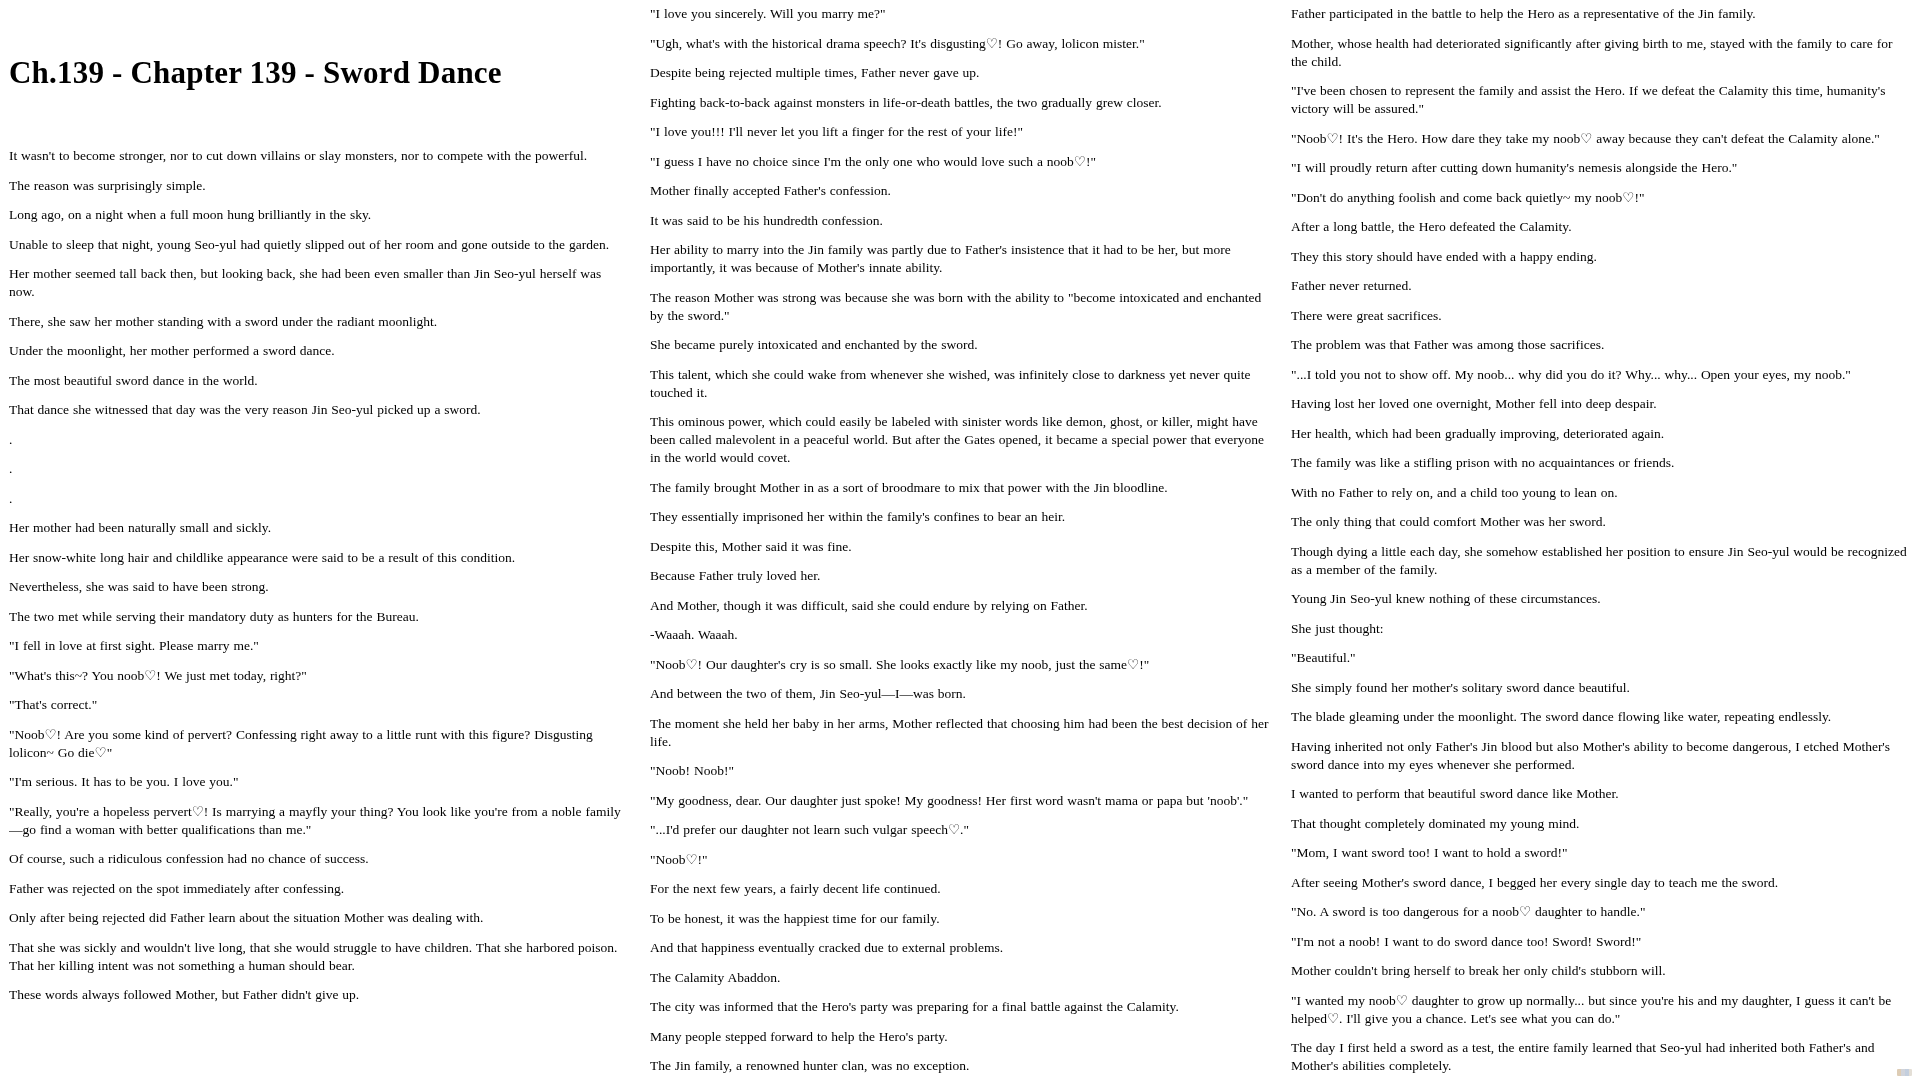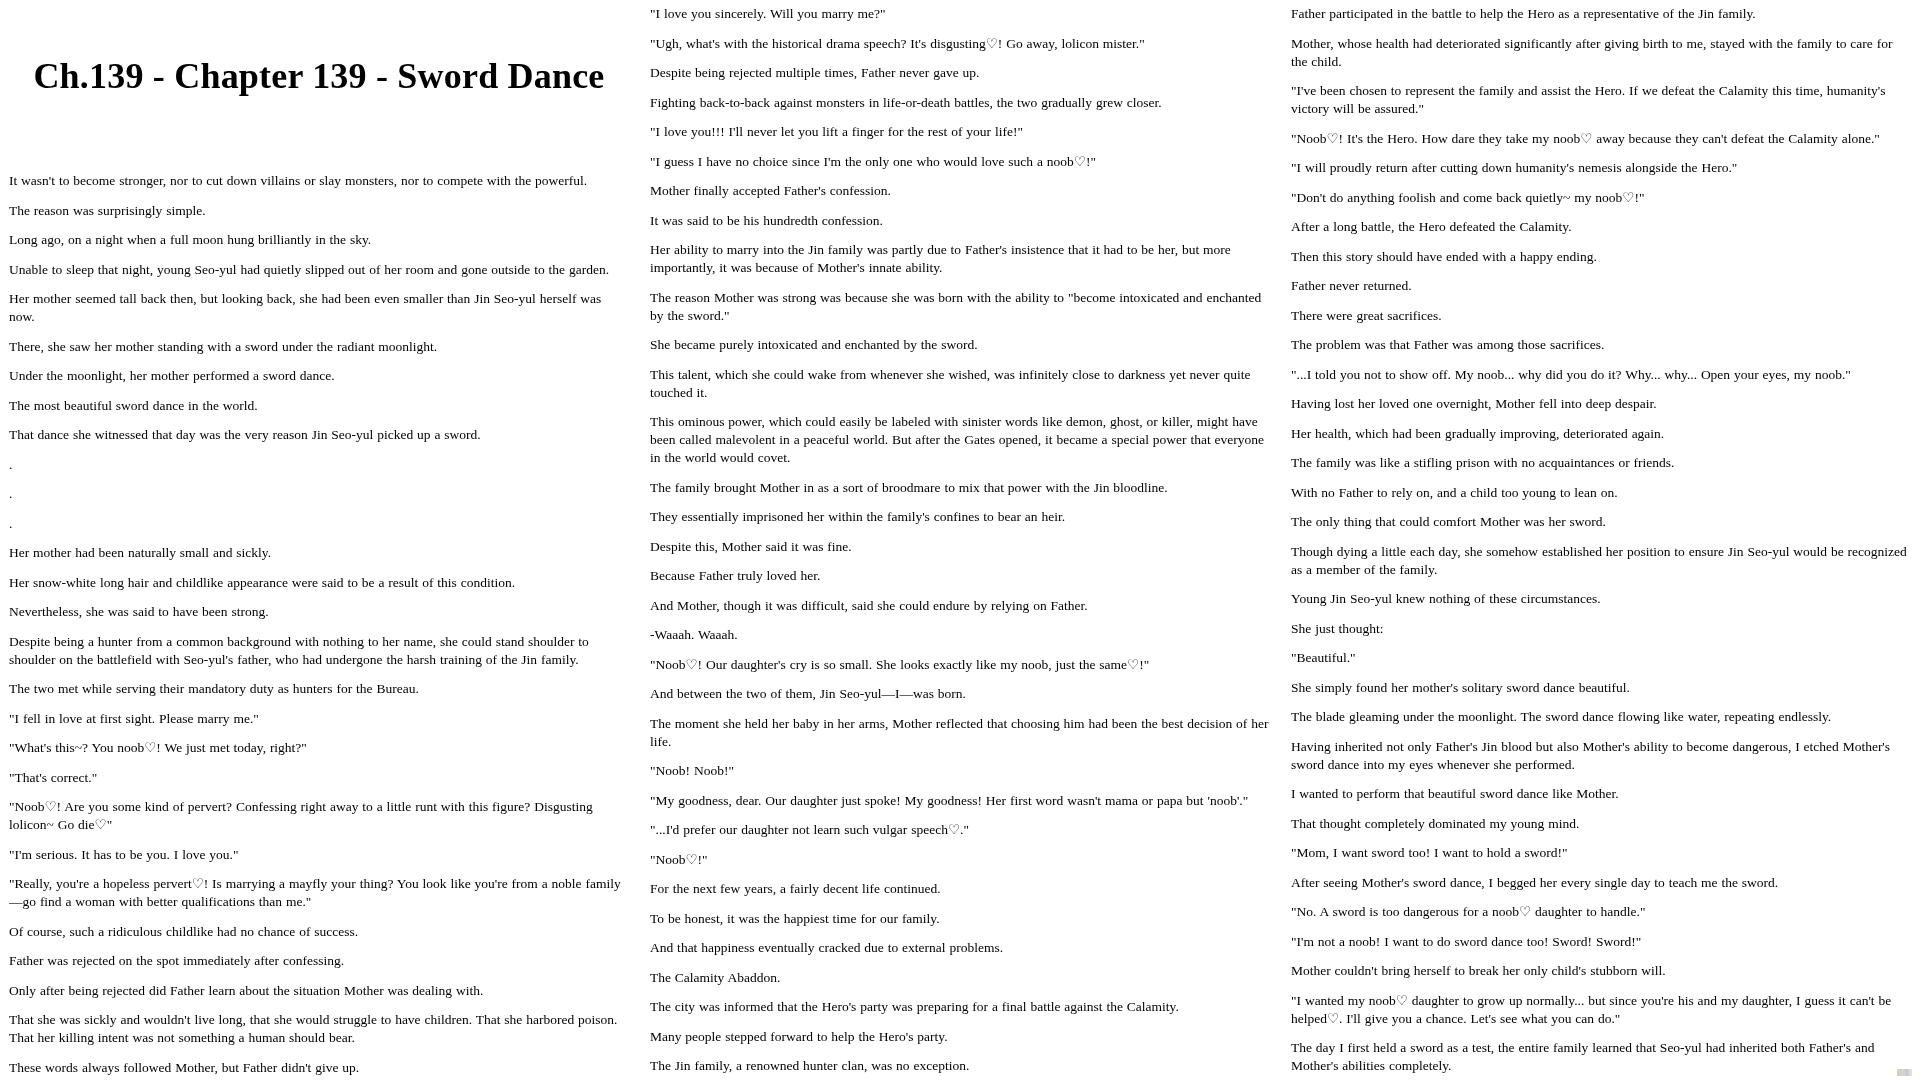--- a/index.html
+++ b/index.html
@@ -22,24 +22,23 @@
     display: flex;
     gap: 21px;
     overflow: hidden;
   }
   .col {
     flex: 1 1 0;
     min-width: 0;
     overflow: hidden;
   }
   h1.chapter-title {
-    font-size: 36px;
+    font-size: 31px;
     font-weight: bold;
-    text-align: center;
-    margin: 50px 0 75px 0;
+    margin: 50px 0 56px 0;
     letter-spacing: 0.2px;
   }
   p.para {
     font-size: 13.5px;
     line-height: 18px;
     margin: 0 0 11.5px 0;
     text-align: left;
     word-spacing: 0.5px;
   }
   .corner-widget {
@@ -67,29 +66,28 @@
       <p class="para">There, she saw her mother standing with a sword under the radiant moonlight.</p>
       <p class="para">Under the moonlight, her mother performed a sword dance.</p>
       <p class="para">The most beautiful sword dance in the world.</p>
       <p class="para">That dance she witnessed that day was the very reason Jin Seo-yul picked up a sword.</p>
       <p class="para">.</p>
       <p class="para">.</p>
       <p class="para">.</p>
       <p class="para">Her mother had been naturally small and sickly.</p>
       <p class="para">Her snow-white long hair and childlike appearance were said to be a result of this condition.</p>
       <p class="para">Nevertheless, she was said to have been strong.</p>
-      <p class="para">Despite being a hunter from a common background with nothing to her name, she could stand shoulder to shoulder on the battlefield with Seo-yul's father, who had undergone the harsh training of the Jin family.</p>
       <p class="para">The two met while serving their mandatory duty as hunters for the Bureau.</p>
       <p class="para">"I fell in love at first sight. Please marry me."</p>
       <p class="para">"What's this~? You noob♡! We just met today, right?"</p>
       <p class="para">"That's correct."</p>
       <p class="para">"Noob♡! Are you some kind of pervert? Confessing right away to a little runt with this figure? Disgusting lolicon~ Go die♡"</p>
       <p class="para">"I'm serious. It has to be you. I love you."</p>
       <p class="para">"Really, you're a hopeless pervert♡! Is marrying a mayfly your thing? You look like you're from a noble family—go find a woman with better qualifications than me."</p>
-      <p class="para">Of course, such a ridiculous childlike had no chance of success.</p>
+      <p class="para">Of course, such a ridiculous confession had no chance of success.</p>
       <p class="para">Father was rejected on the spot immediately after confessing.</p>
       <p class="para">Only after being rejected did Father learn about the situation Mother was dealing with.</p>
       <p class="para">That she was sickly and wouldn't live long, that she would struggle to have children. That she harbored poison. That her killing intent was not something a human should bear.</p>
       <p class="para">These words always followed Mother, but Father didn't give up.</p>
     </div>
   <div class="col">
       <p class="para">"I love you sincerely. Will you marry me?"</p>
       <p class="para">"Ugh, what's with the historical drama speech? It's disgusting♡! Go away, lolicon mister."</p>
       <p class="para">Despite being rejected multiple times, Father never gave up.</p>
       <p class="para">Fighting back-to-back against monsters in life-or-death battles, the two gradually grew closer.</p>
@@ -124,21 +122,21 @@
       <p class="para">The Jin family, a renowned hunter clan, was no exception.</p>
     </div>
   <div class="col">
       <p class="para">Father participated in the battle to help the Hero as a representative of the Jin family.</p>
       <p class="para">Mother, whose health had deteriorated significantly after giving birth to me, stayed with the family to care for the child.</p>
       <p class="para">"I've been chosen to represent the family and assist the Hero. If we defeat the Calamity this time, humanity's victory will be assured."</p>
       <p class="para">"Noob♡! It's the Hero. How dare they take my noob♡ away because they can't defeat the Calamity alone."</p>
       <p class="para">"I will proudly return after cutting down humanity's nemesis alongside the Hero."</p>
       <p class="para">"Don't do anything foolish and come back quietly~ my noob♡!"</p>
       <p class="para">After a long battle, the Hero defeated the Calamity.</p>
-      <p class="para">Then this story should have ended with a happy ending.</p>
+      <p class="para">They this story should have ended with a happy ending.</p>
       <p class="para">Father never returned.</p>
       <p class="para">There were great sacrifices.</p>
       <p class="para">The problem was that Father was among those sacrifices.</p>
       <p class="para">"...I told you not to show off. My noob... why did you do it? Why... why... Open your eyes, my noob."</p>
       <p class="para">Having lost her loved one overnight, Mother fell into deep despair.</p>
       <p class="para">Her health, which had been gradually improving, deteriorated again.</p>
       <p class="para">The family was like a stifling prison with no acquaintances or friends.</p>
       <p class="para">With no Father to rely on, and a child too young to lean on.</p>
       <p class="para">The only thing that could comfort Mother was her sword.</p>
       <p class="para">Though dying a little each day, she somehow established her position to ensure Jin Seo-yul would be recognized as a member of the family.</p>

